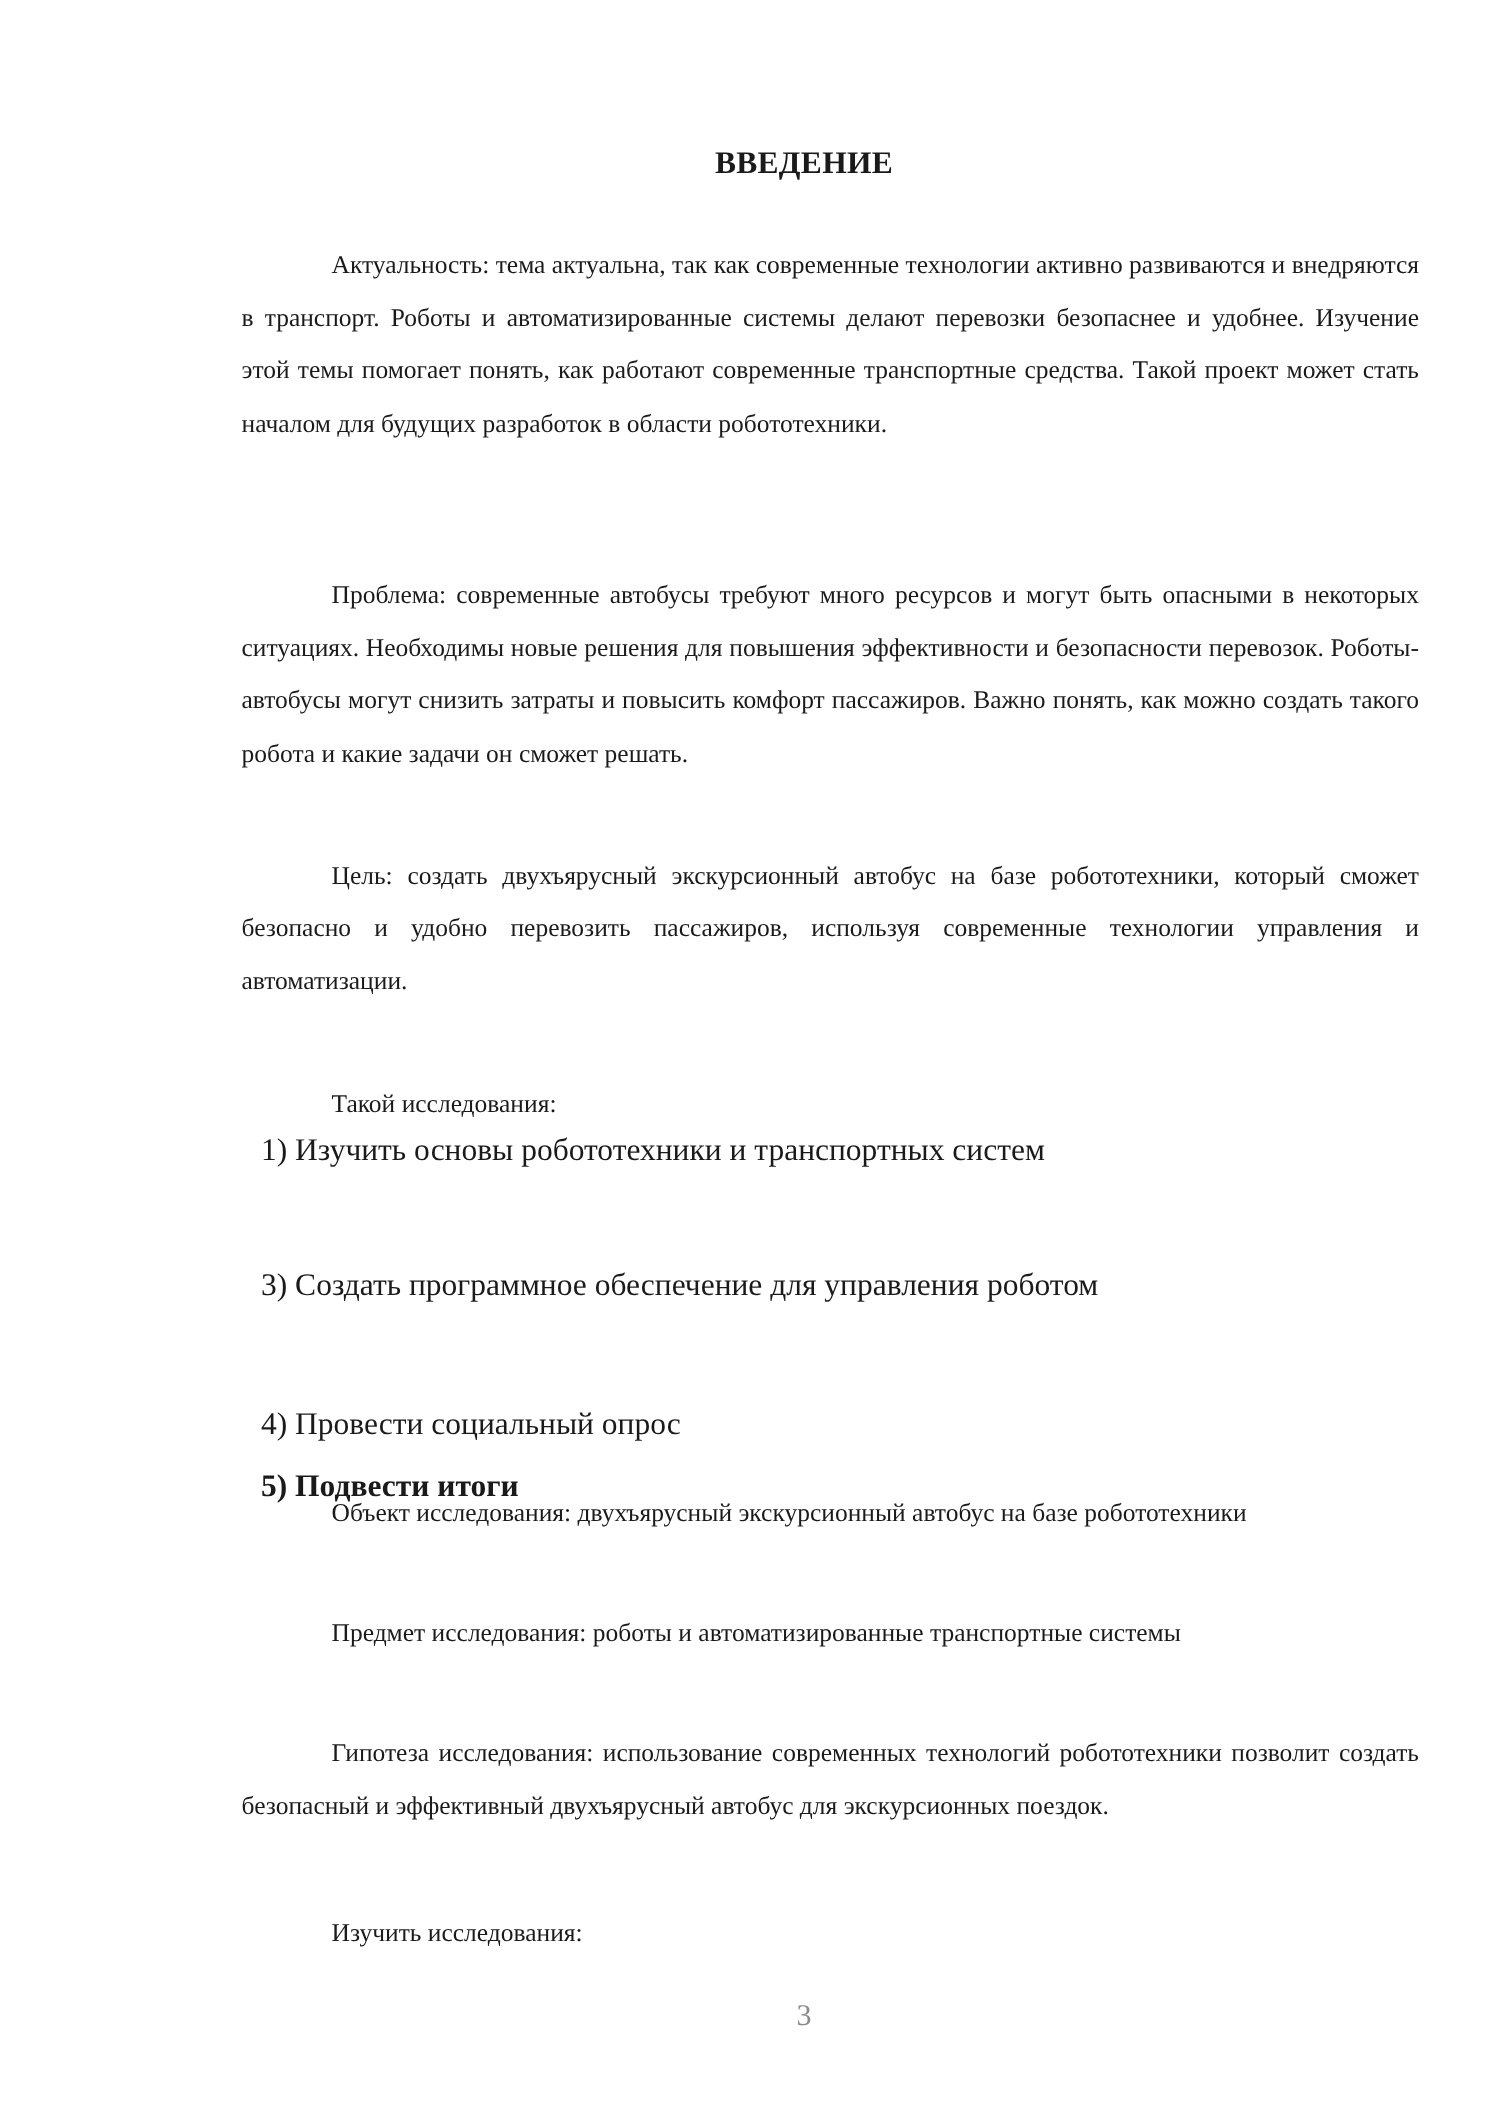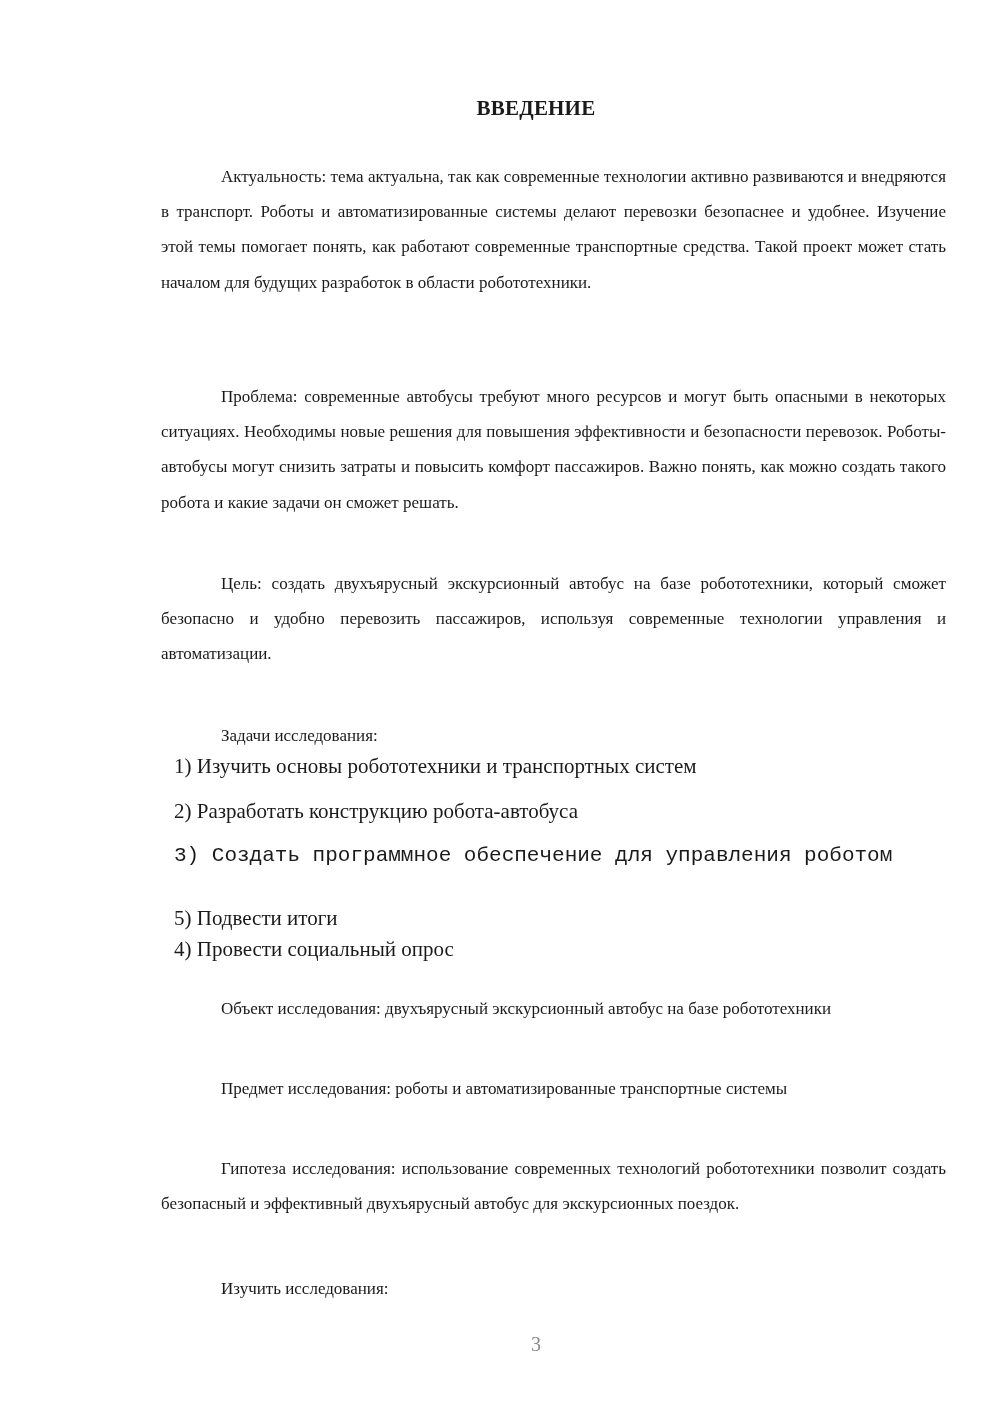--- a/index.html
+++ b/index.html
@@ -20,27 +20,26 @@
 
 <div class="page">
   <div class="title">ВВЕДЕНИЕ</div>
 
   <p class="para" style="top:143px;"><span class="ind"></span><span>Актуальность: тема актуальна, так как современные технологии активно развиваются и внедряются в транспорт. Роботы и автоматизированные системы делают перевозки безопаснее и удобнее. Изучение этой темы помогает понять, как работают современные транспортные средства. Такой проект может стать началом для будущих разработок в области робототехники.</span></p>
 
   <p class="para" style="top:363px;"><span class="ind"></span><span>Проблема: современные автобусы требуют много ресурсов и могут быть опасными в некоторых ситуациях. Необходимы новые решения для повышения эффективности и безопасности перевозок. Роботы-автобусы могут снизить затраты и повысить комфорт пассажиров. Важно понять, как можно создать такого робота и какие задачи он сможет решать.</span></p>
 
   <p class="para" style="top:550px;"><span class="ind"></span><span>Цель: создать двухъярусный экскурсионный автобус на базе робототехники, который сможет безопасно и удобно перевозить пассажиров, используя современные технологии управления и автоматизации.</span></p>
 
-  <p class="para" style="top:702px;"><span class="ind"></span><span>Задачи исследования:</span></p>
+  <p class="para" style="top:702px;"><span class="ind"></span><span>Такой исследования:</span></p>
 
   <div class="item" style="top:751px;">1) Изучить основы робототехники и транспортных систем</div>
-  <div class="item" style="top:796px;">2) Разработать конструкцию робота-автобуса</div>
-  <div class="item" style="top:841px;font-family:Liberation Mono, monospace;">3) Создать программное обеспечение для управления роботом</div>
+  <div class="item" style="top:841px;">3) Создать программное обеспечение для управления роботом</div>
   <div class="item" style="top:886px;margin-top:48px;">4) Провести социальный опрос</div>
-  <div class="item" style="top:903px;">5) Подвести итоги</div>
+  <div class="item" style="top:975px;font-weight:bold;">5) Подвести итоги</div>
 
   <p class="para" style="top:975px;"><span class="ind"></span><span>Объект исследования: двухъярусный экскурсионный автобус на базе робототехники</span></p>
 
   <p class="para" style="top:1135px;"><span class="ind"></span><span>Гипотеза исследования: использование современных технологий робототехники позволит создать безопасный и эффективный двухъярусный автобус для экскурсионных поездок.</span></p>
 
   <p class="para" style="top:1055px;"><span class="ind"></span><span>Предмет исследования: роботы и автоматизированные транспортные системы</span></p>
 
   <p class="para" style="top:1255px;"><span class="ind"></span><span>Изучить исследования:</span></p>
 
   <div class="pagenum">3</div>

